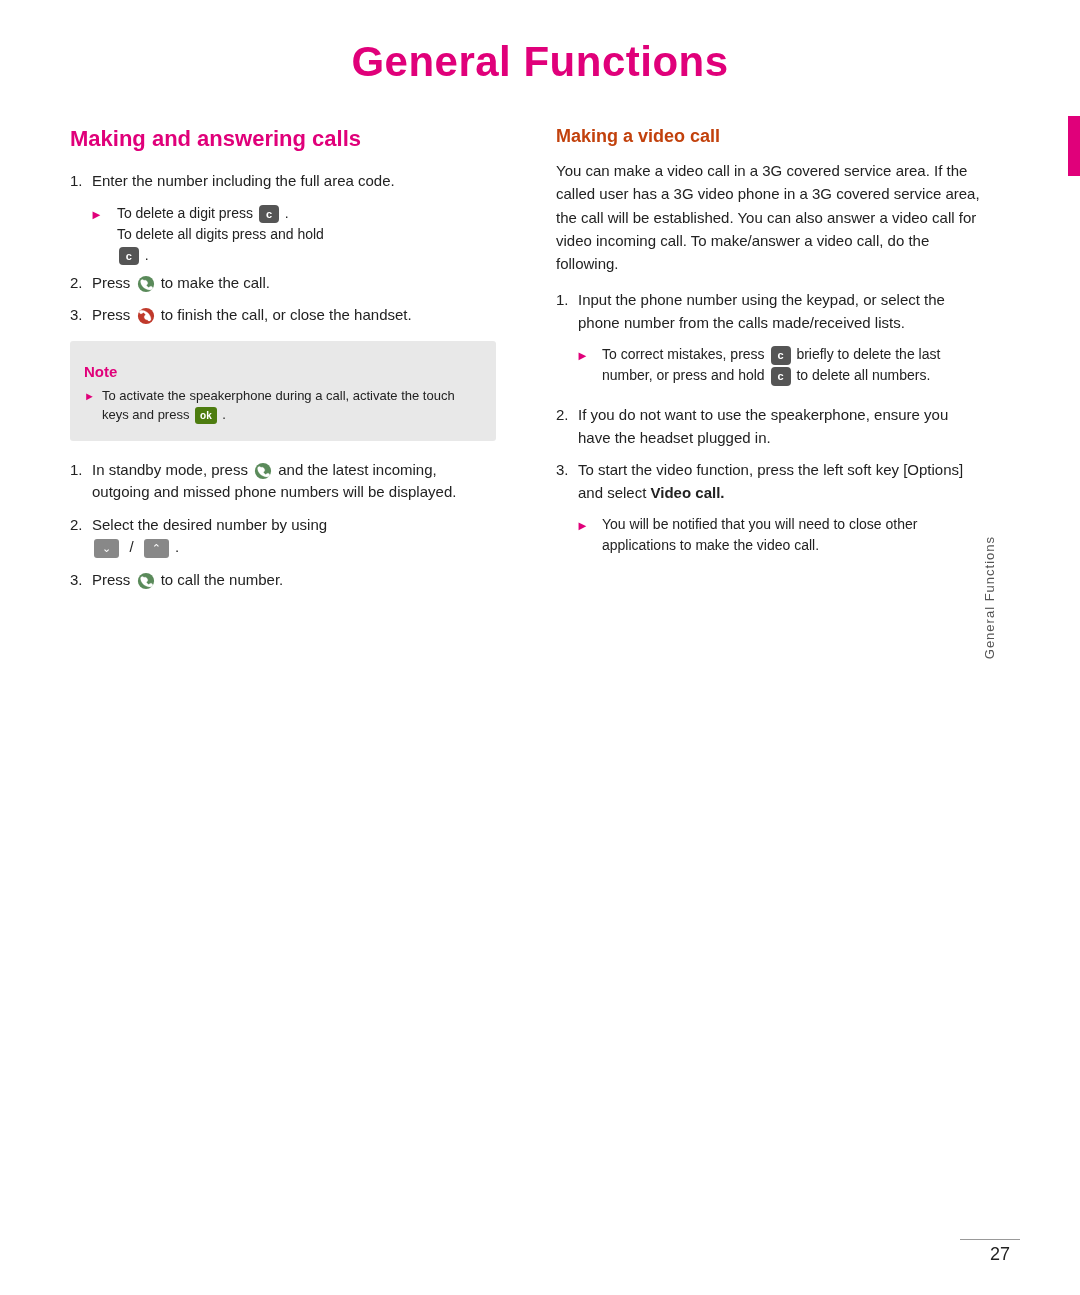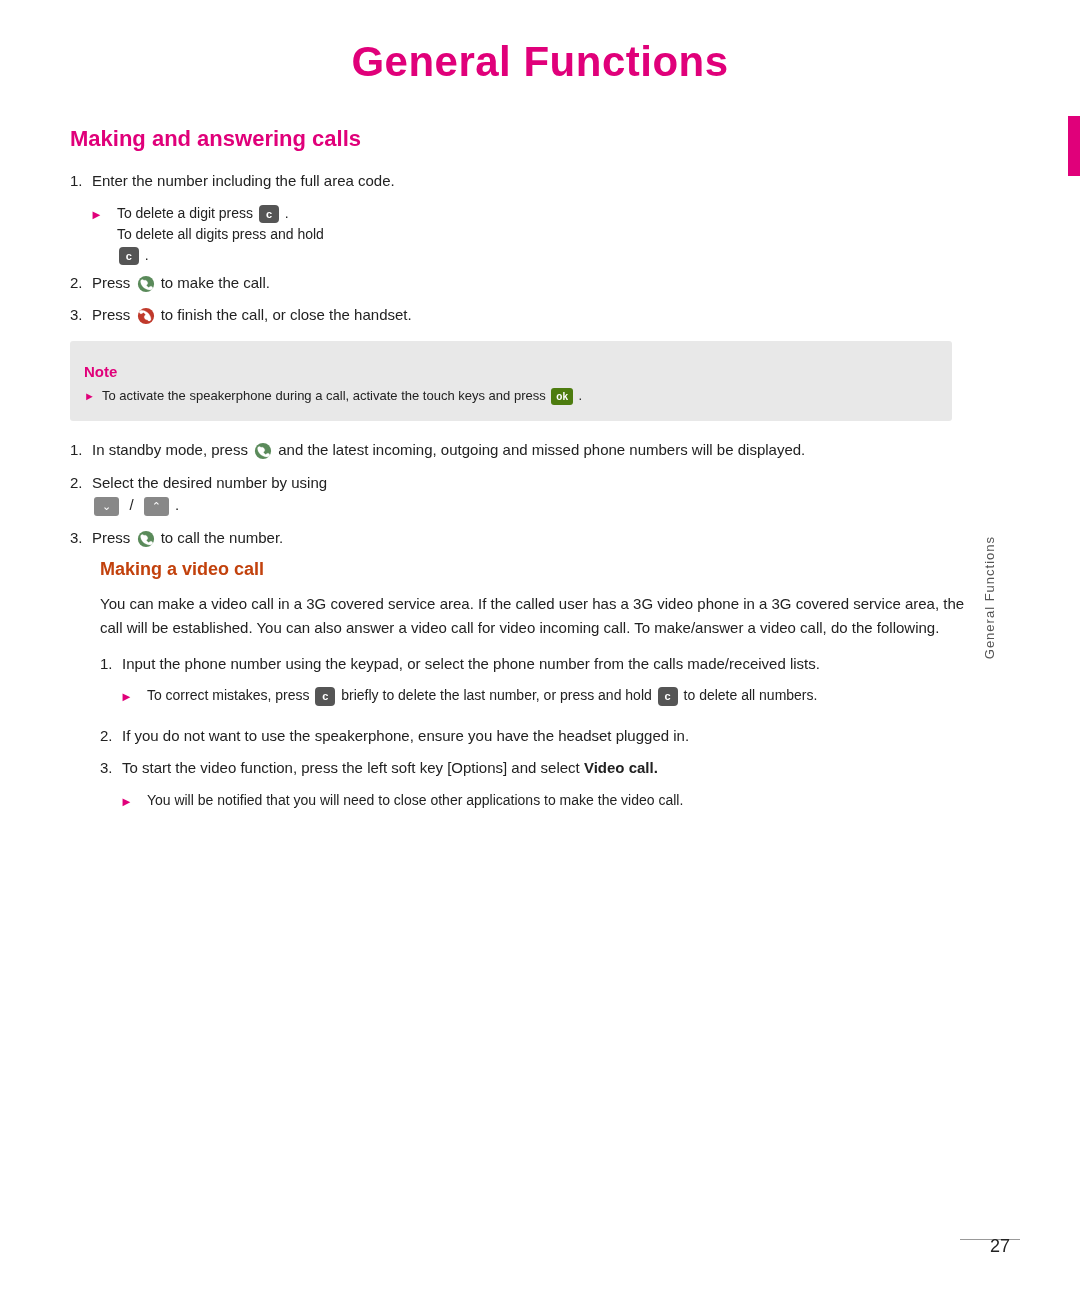--- a/index.html
+++ b/index.html
@@ -26,21 +26,20 @@
     .content-wrapper {
       display: flex;
       flex-direction: row;
       padding: 0 0 0 0;
     }
 
     .main-content {
       flex: 1;
       padding: 10px 60px 40px 70px;
       display: flex;
-      flex-direction: column;
       gap: 0;
     }
 
     .left-column {
       flex: 1;
       padding-right: 30px;
     }
 
     .right-column {
       flex: 1;
@@ -186,21 +185,21 @@
       font-size: 13px;
       color: #555;
       transform: rotate(90deg);
       transform-origin: center center;
       white-space: nowrap;
       letter-spacing: 0.5px;
     }
 
     .page-number {
       position: absolute;
-      bottom: 38px;
+      bottom: 30px;
       right: 70px;
       font-size: 18px;
       color: #222;
     }
 
     .divider-line {
       position: absolute;
       bottom: 55px;
       right: 60px;
       width: 60px;

